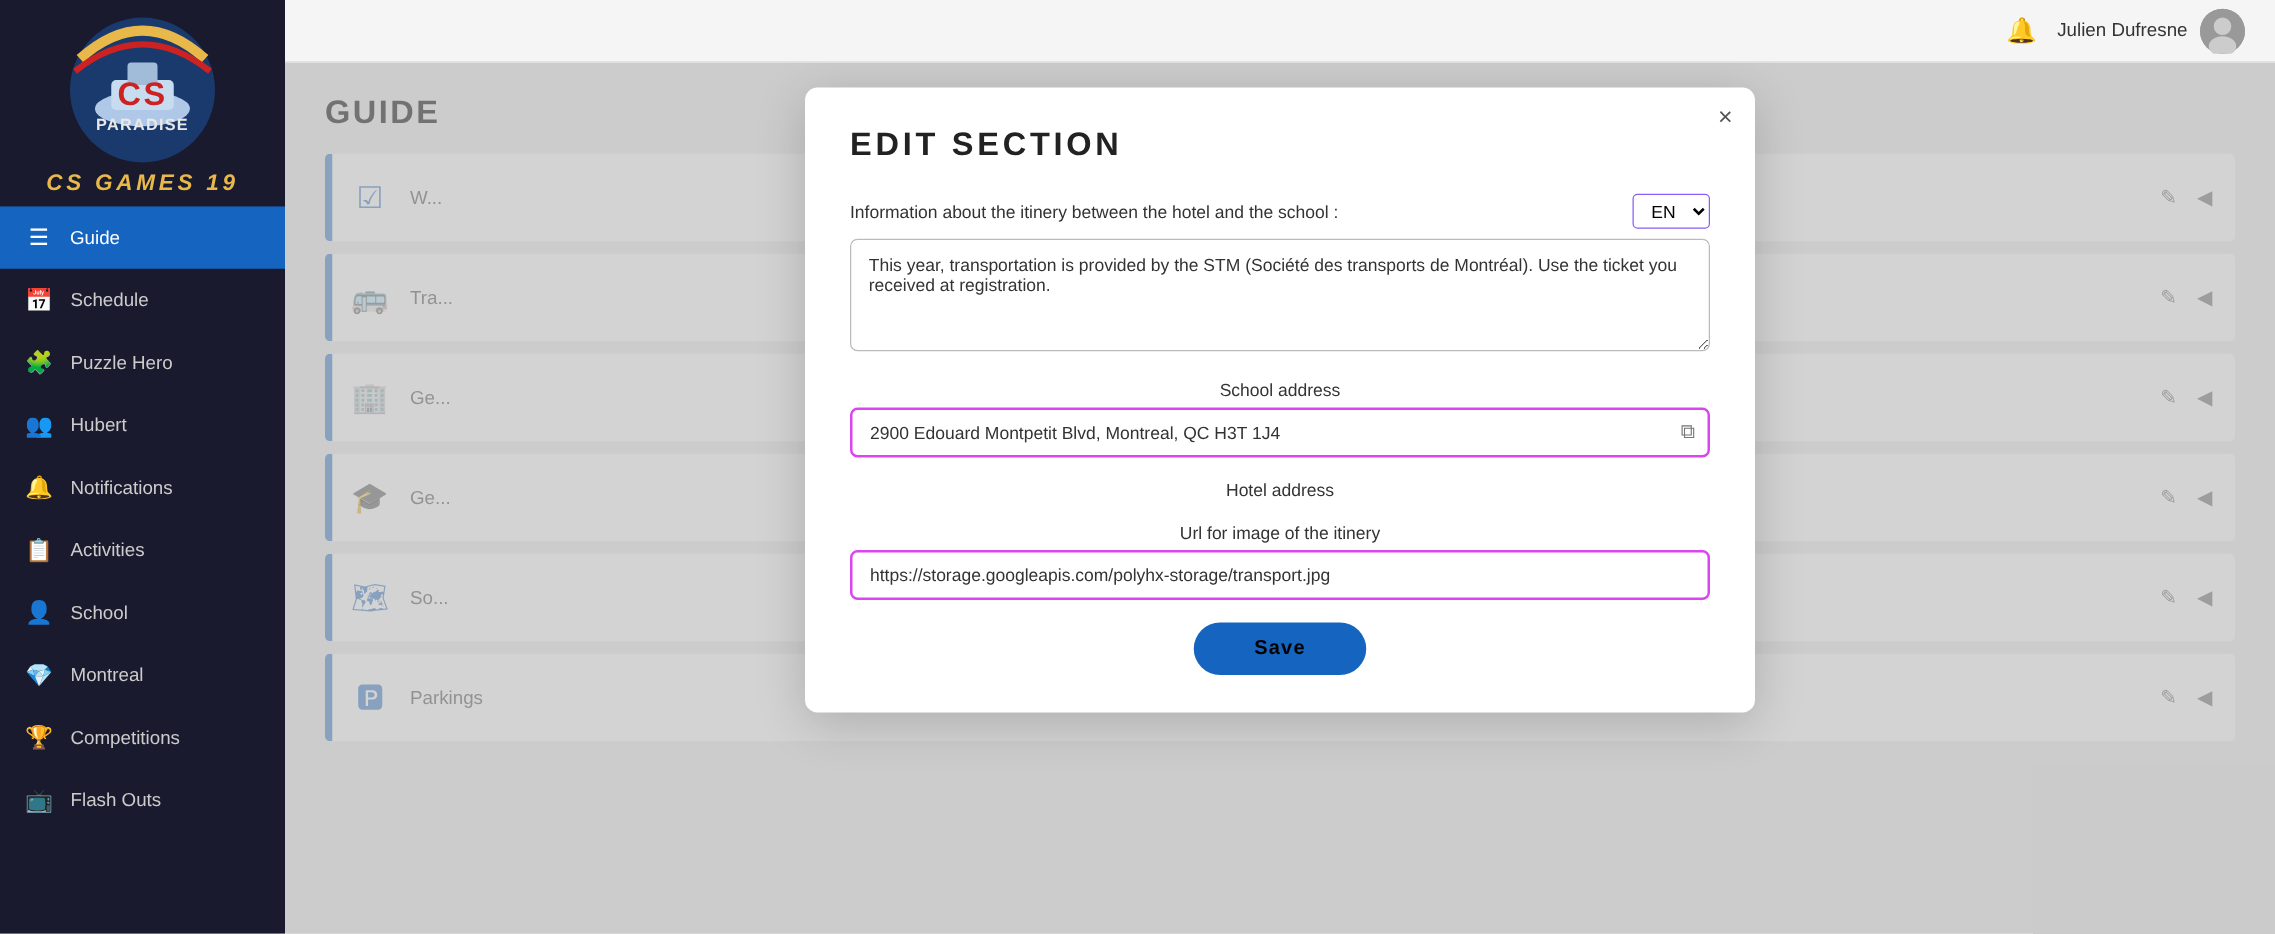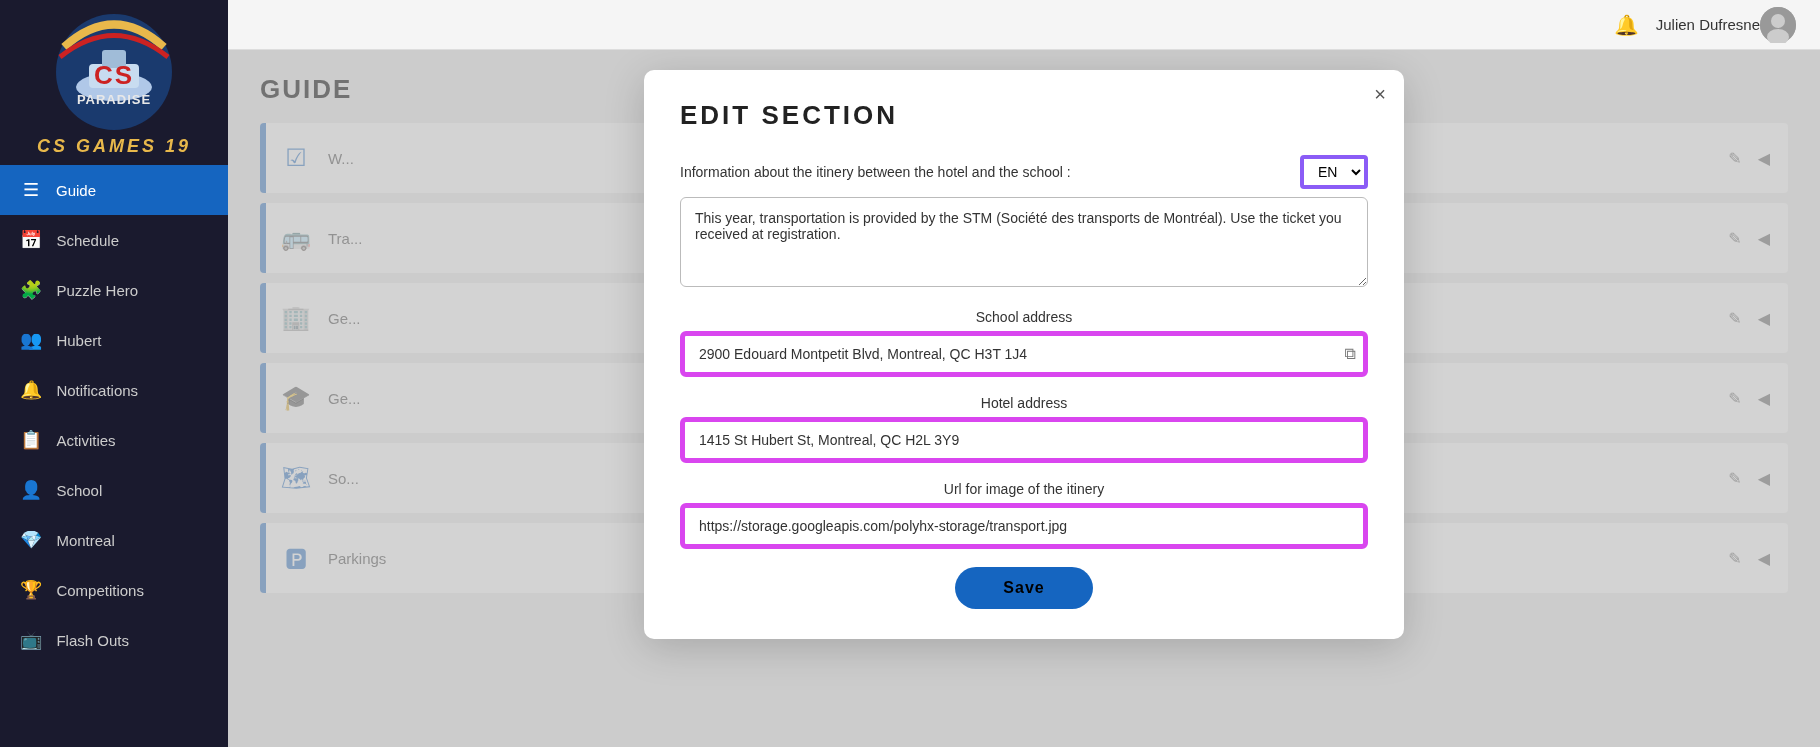--- a/index.html
+++ b/index.html
@@ -46,21 +46,21 @@
       background: #f5f5f5;
       height: 50px;
       display: flex;
       align-items: center;
       justify-content: flex-end;
       padding: 0 24px;
       gap: 16px;
       border-bottom: 1px solid #ddd;
     }
     .topbar-bell { font-size: 20px; color: #555; cursor: pointer; }
-    .topbar-user { display: flex; align-items: center; gap: 0; color: #333; font-size: 15px; font-weight: 500; }
+    .topbar-user { display: flex; align-items: center; gap: 10px; color: #333; font-size: 15px; font-weight: 500; }
     .topbar-avatar {
       width: 36px; height: 36px; border-radius: 50%; background: #aaa;
       display: flex; align-items: center; justify-content: center; color: #fff; font-size: 16px;
     }
 
     
     .content {
       flex: 1;
       padding: 24px 32px;
       position: relative;
@@ -135,21 +135,21 @@
     }
 
     .field-row {
       display: flex;
       align-items: center;
       justify-content: space-between;
       margin-bottom: 8px;
     }
     .field-label { font-size: 14px; color: #333; text-align: right; }
     .lang-select {
-      border: 4px solid #8b5cf6;
+      border: 1px solid #8b5cf6;
       border-radius: 4px;
       padding: 4px 10px;
       font-size: 14px;
       background: #fff;
       cursor: pointer;
     }
     .form-group { margin-bottom: 18px; }
     .form-group label { display: block; font-size: 14px; color: #333; margin-bottom: 6px; text-align: center; }
     .form-textarea {
       width: 100%;
@@ -157,21 +157,21 @@
       border-radius: 6px;
       padding: 12px 14px;
       font-size: 14px;
       color: #333;
       resize: vertical;
       min-height: 90px;
       font-family: inherit;
     }
     .form-input {
       width: 100%;
-      border: 5px solid #d946ef;
+      border: 2px solid #d946ef;
       border-radius: 6px;
       padding: 10px 14px;
       font-size: 14px;
       color: #333;
       font-family: inherit;
     }
     .input-with-icon {
       position: relative;
     }
     .input-with-icon .form-input { padding-right: 40px; }
@@ -362,21 +362,20 @@
         <div class="form-group">
           <label>School address</label>
           <div class="input-with-icon">
             <input class="form-input" type="text" value="2900 Edouard Montpetit Blvd, Montreal, QC H3T 1J4" style="">
             <span class="input-icon">⧉</span>
           </div>
         </div>
 
         <div class="form-group">
           <label>Hotel address</label>
-          <input class="form-input" type="text" value="1415 St Hubert St, Montreal, QC H2L 3Y9" style="">
         </div>
 
         <div class="form-group">
           <label>Url for image of the itinery</label>
           <input class="form-input" type="text" value="https://storage.googleapis.com/polyhx-storage/transport.jpg" style="">
         </div>
 
         <button class="save-btn">Save</button>
       </div>
     </div>

